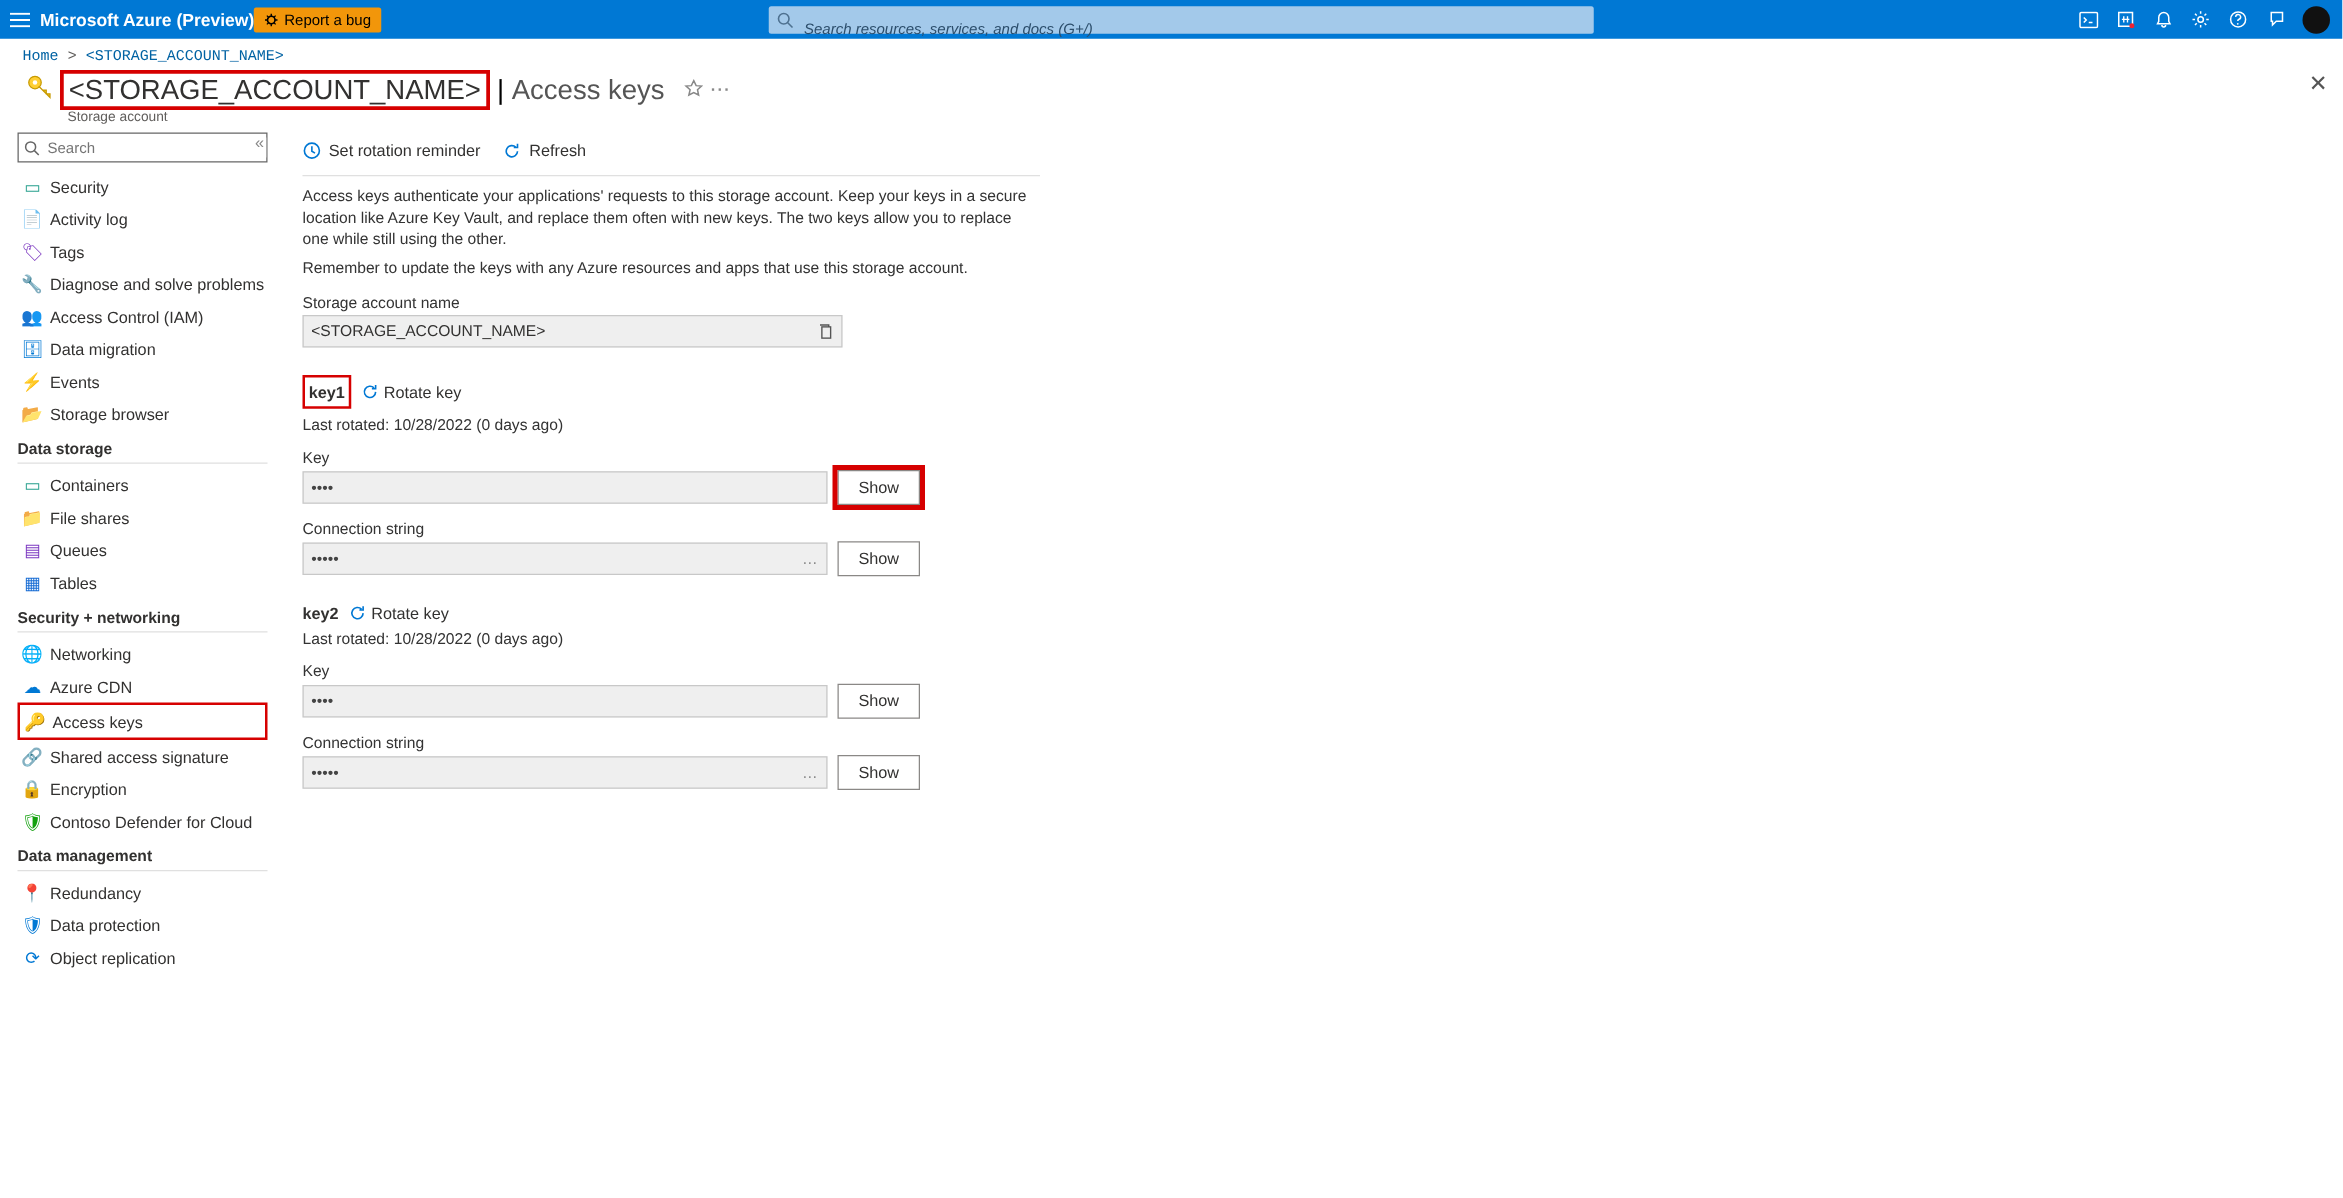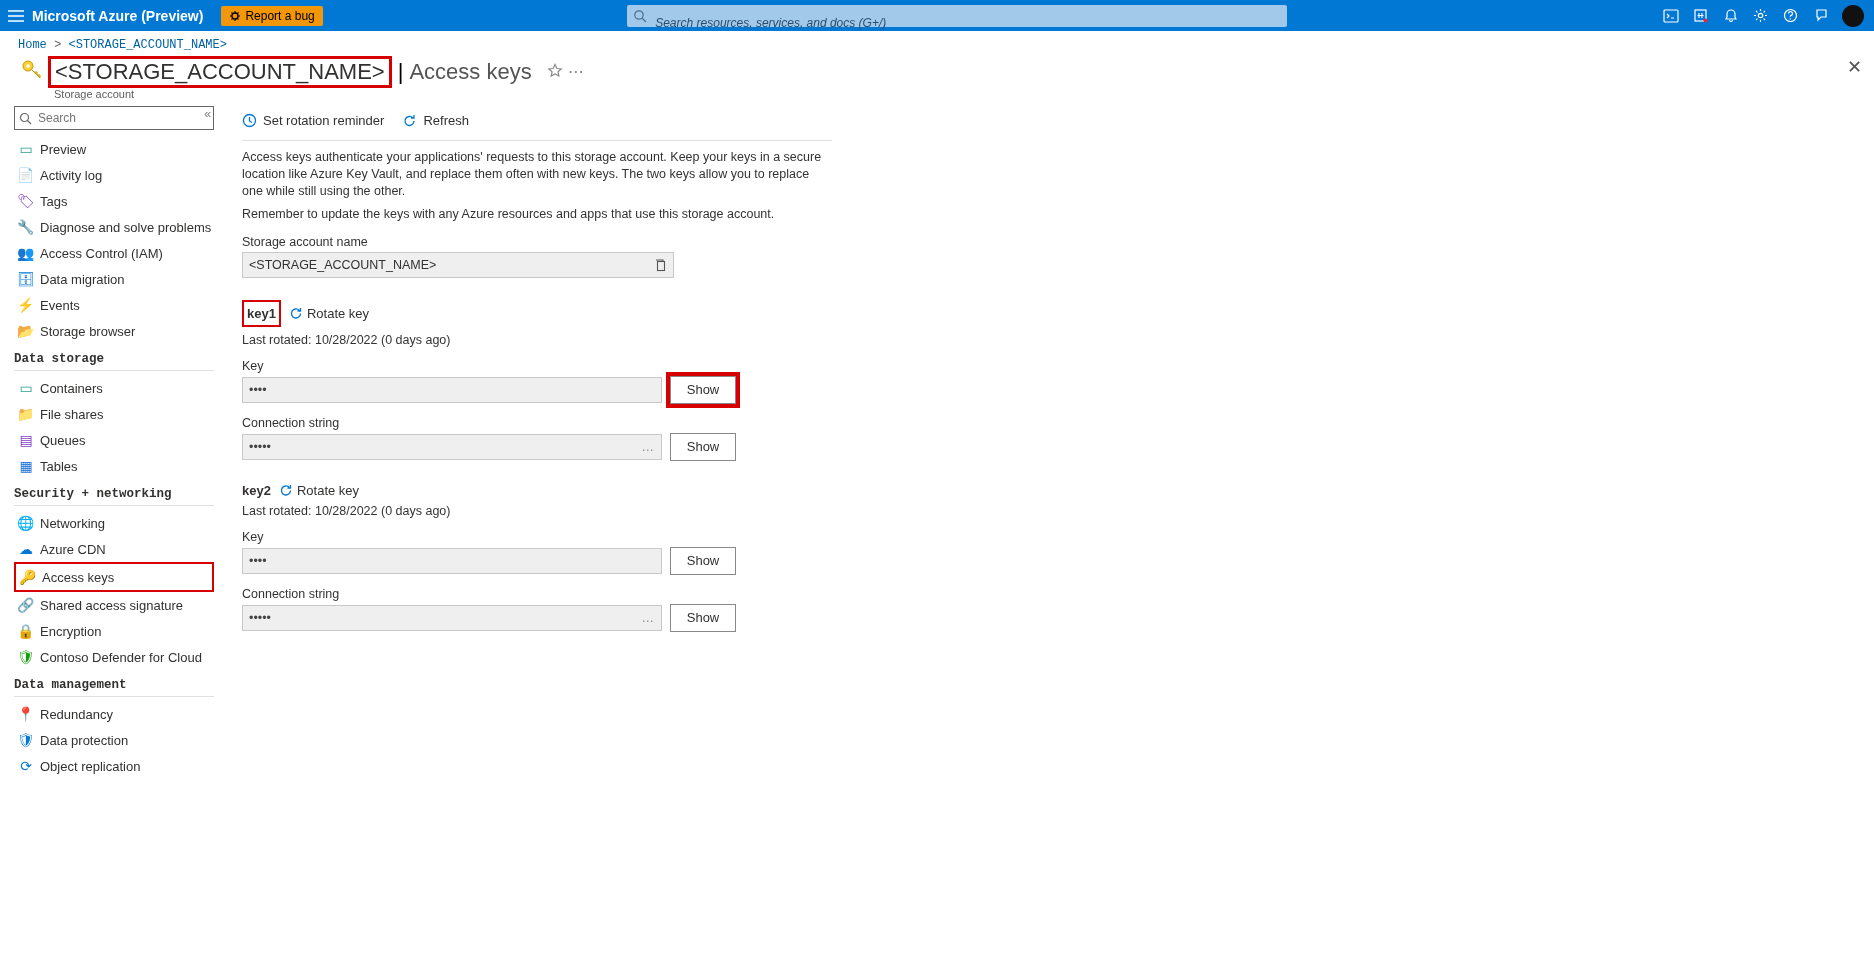--- a/index.html
+++ b/index.html
@@ -10,21 +10,21 @@
     --muted:#605e5c;
     --border:#c8c8c8;
     --shade:#f3f3f3;
     --red:#d13438;
   }
   html,body{margin:0;padding:0;font-family:"Segoe UI",Arial,sans-serif;font-size:13px;color:var(--text);background:#fff;}
   
   .topbar{height:31px;background:var(--azure-blue);display:flex;align-items:center;color:#fff;}
   .hamburger{width:32px;display:flex;align-items:center;justify-content:center;cursor:pointer;}
   .hamburger svg{stroke:#fff;}
-  .brand{font-weight:600;font-size:14px;padding-right:18px;white-space:nowrap;}
+  .brand{font-weight:600;font-size:14px;white-space:nowrap;}
   .bug{background:#f2960a;color:#000;height:20px;display:flex;align-items:center;padding:0 8px;font-size:12px;cursor:pointer;border-radius:2px;}
   .bug svg{margin-right:4px;}
   .spacer-before-search{width:120px;}
   .search{flex:0 0 660px;height:22px;background:#a3c9ea;border-radius:2px;display:flex;align-items:center;margin-left:auto;margin-right:auto;}
   .search svg{margin:0 6px;opacity:.7;}
   .search input{flex:1;border:none;background:transparent;font-size:12px;font-style:italic;color:#404040;outline:none;margin-top:15px;}
   .search input::placeholder{color:#2b4d6b;font-style:italic;}
   .top-icons{margin-left:auto;display:flex;align-items:center;}
   .top-icons .ti{width:30px;height:31px;display:flex;align-items:center;justify-content:center;cursor:pointer;}
   .avatar{width:22px;height:22px;border-radius:50%;background:#111;margin:0 10px 0 6px;}
@@ -44,21 +44,21 @@
   .subtitle{font-size:11px;color:var(--muted);margin-left:6px;}
   .title-actions{margin-left:12px;display:flex;align-items:center;margin-top:6px;}
   .title-actions .ico{width:22px;cursor:pointer;color:#888;display:flex;justify-content:center;}
   .close-x{position:absolute;right:8px;top:0;font-size:18px;color:#555;cursor:pointer;padding:4px;}
   
   .body{display:flex;}
   .sidebar{width:200px;padding:6px 6px 0 14px;font-size:13px;}
   .side-search{display:flex;align-items:center;border:1px solid #666;height:22px;margin-bottom:6px;}
   .side-search input{border:none;outline:none;flex:1;font-size:12px;padding-left:2px;}
   .side-search svg{margin:0 4px;}
-  .group-head{font-weight:600;font-size:12.5px;margin:8px 0 4px;color:#323130;font-family:Liberation Mono, monospace;}
+  .group-head{font-weight:600;font-size:12.5px;margin:8px 0 4px;color:#323130;}
   .group-line{border-top:1px solid #e0e0e0;margin-bottom:4px;}
   .item{display:flex;align-items:center;height:26px;cursor:pointer;padding-left:2px;}
   .item .ic{width:20px;display:flex;justify-content:center;margin-right:4px;font-size:14px;}
   .item.active{border:2px solid #d60000;}
   
   .collapse{position:absolute;margin-left:204px;margin-top:6px;cursor:pointer;color:#888;font-size:13px;}
   
   .content{flex:1;padding:0 0 0 22px;max-width:820px;position:relative;}
   .cmdbar{display:flex;align-items:center;height:40px;}
   .cmd{display:flex;align-items:center;margin-right:18px;color:#323130;cursor:pointer;font-size:13px;}
@@ -193,21 +193,21 @@
         <svg width="13" height="13" viewBox="0 0 13 13">
             <circle cx="5.5" cy="5.5" r="4" fill="none" stroke="#666" stroke-width="1.2"></circle>
             <line x1="8.5" y1="8.5" x2="12" y2="12" stroke="#666" stroke-width="1.2"></line>
           </svg>
       </span>
       <input placeholder="Search" style="">
     </div>
 
     <div class="item">
         <span class="ic" style="color:#2aa18f;">▭</span>
-        <span>Preview</span>
+        <span>Security</span>
       </div>
     <div class="item">
         <span class="ic" style="color:#0072c6;">📄</span>
         <span>Activity log</span>
       </div>
     <div class="item">
         <span class="ic" style="color:#7d3ac1;">🏷</span>
         <span>Tags</span>
       </div>
     <div class="item">

